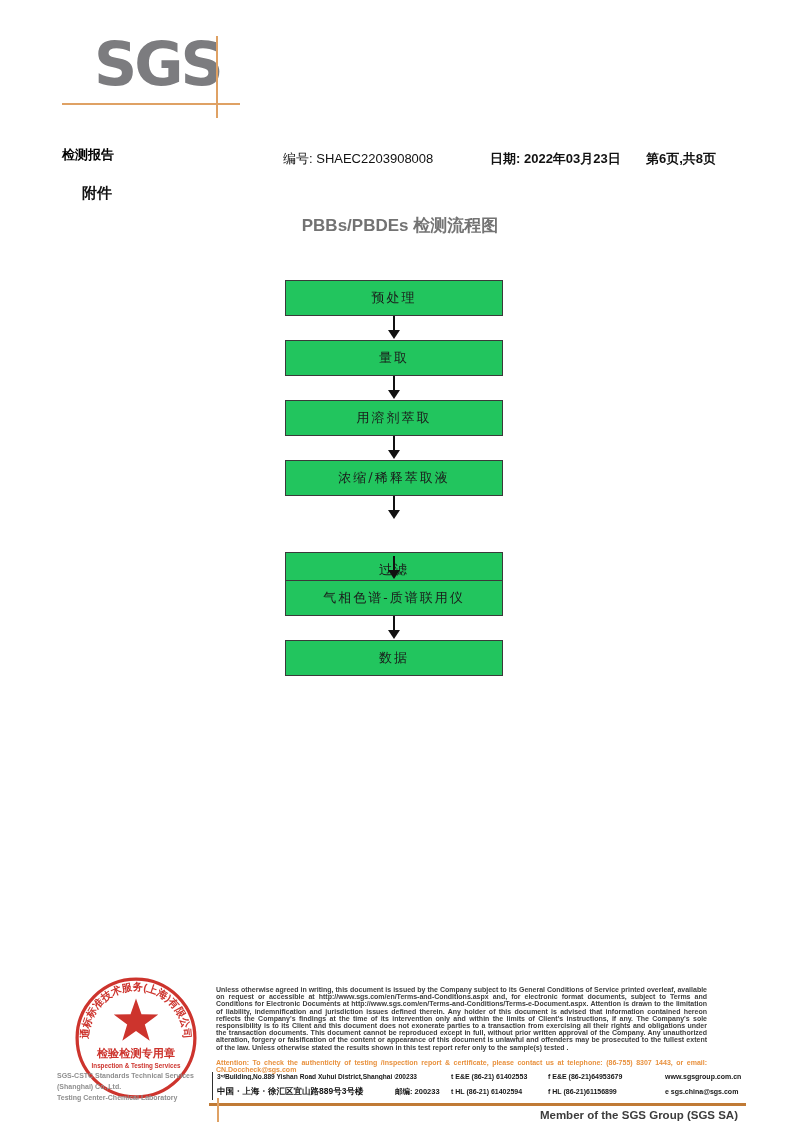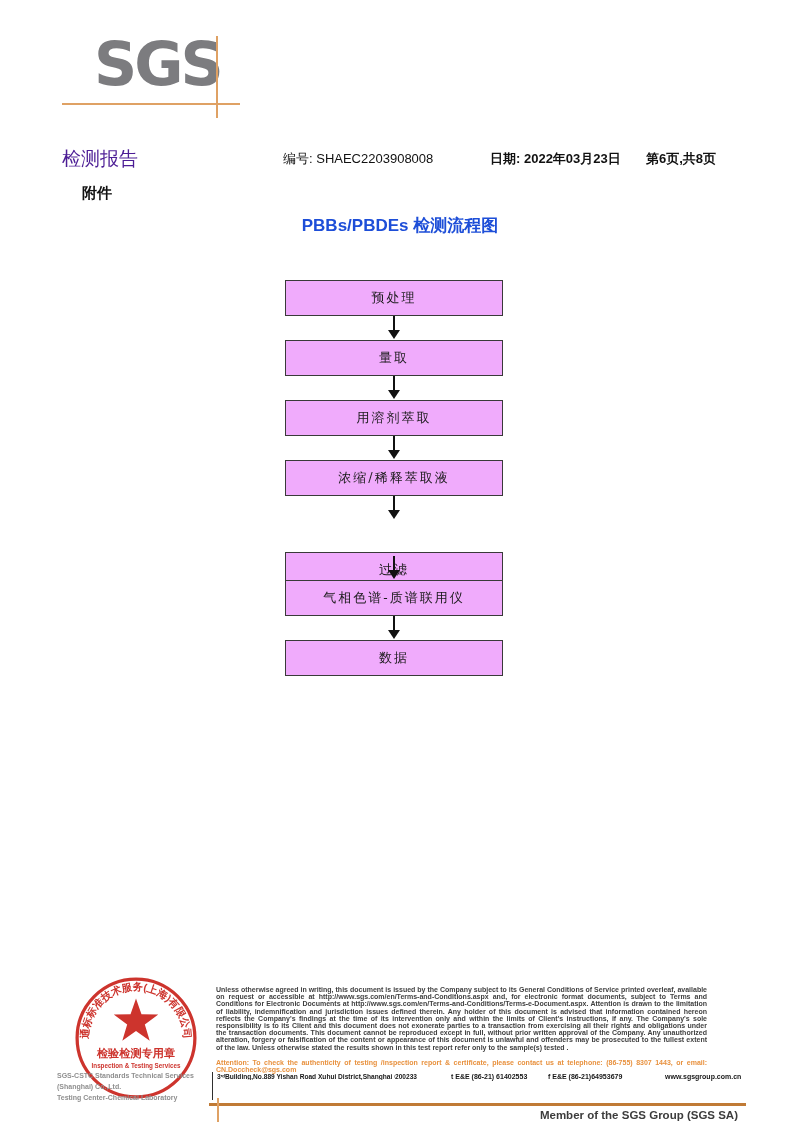--- a/index.html
+++ b/index.html
@@ -16,34 +16,34 @@
   .logo-text {
     position:absolute; left:94px; top:24px;
     font-family:"DejaVu Sans", sans-serif;
     font-weight:bold; font-size:60px; line-height:80px;
     letter-spacing:-3px; color:#7c7c7f;
   }
   .logo-hline { position:absolute; left:62px; top:103px; width:178px; height:2px; background:#dfa164; }
   .logo-vline { position:absolute; left:216px; top:36px; width:2px; height:82px; background:#dfa164; }
 
   
-  .report-title { position:absolute; left:62px; top:146px; font-size:19px; font-weight:normal; color:#4c1d95; }
+  .report-title { position:absolute; left:62px; top:146px; font-size:13px; font-weight:bold; color:#000000; }
   .report-no    { position:absolute; left:283px; top:150px; font-size:13px; font-weight:400; }
   .report-date  { position:absolute; left:490px; top:150px; font-size:13px; font-weight:700; }
   .page-info    { position:absolute; left:646px; top:150px; font-size:13px; font-weight:600; }
   .attachment   { position:absolute; left:62px; top:184px; font-size:15px; font-weight:bold;margin-left:20px; }
 
   
   .fc-title {
     position:absolute; left:0; top:214px; width:800px;
-    text-align:center; font-size:17px; font-weight:bold; color:#1d4ed8;
+    text-align:center; font-size:17px; font-weight:bold; color:#737373;
   }
   .fc-box {
     position:absolute; left:285px; width:218px; height:36px;
-    border:1px solid #3a3a3a; background:#f0abfc;
+    border:1px solid #3a3a3a; background:#22c55e;
     display:flex; align-items:center; justify-content:center;
     font-family:"DejaVu Serif", serif;
     font-size:13px; letter-spacing:2px; color:#1a1a1a;
   }
   .fc-arrow { position:absolute; left:387px; width:14px; height:24px; }
   .fc-arrow::before {
     content:""; position:absolute; left:6px; top:0;
     width:2px; height:15px; background:#111;
   }
   .fc-arrow::after {
@@ -140,17 +140,24 @@
 
 <div class="addr-vline"></div>
 <div class="address-block">
   <div class="addr-row en">
     <span class="addr-col1">3ʳᵈBuilding,No.889 Yishan Road Xuhui District,Shanghai China</span>
     <span class="addr-col2">200233</span>
     <span class="addr-col3">t E&amp;E (86-21) 61402553</span>
     <span class="addr-col4">f E&amp;E (86-21)64953679</span>
     <span class="addr-col5">www.sgsgroup.com.cn</span>
   </div>
+  <div class="addr-row cn">
+    <span class="addr-col1">中国・上海・徐汇区宜山路889号3号楼</span>
+    <span class="addr-col2">邮编: 200233</span>
+    <span class="addr-col3">t HL (86-21) 61402594</span>
+    <span class="addr-col4">f HL (86-21)61156899</span>
+    <span class="addr-col5">e sgs.china@sgs.com</span>
+  </div>
 </div>
 
 <div class="footer-hline"></div>
 <div class="footer-vtick"></div>
 <div class="member-text">Member of the SGS Group (SGS SA)</div>
 
 </body></html>

